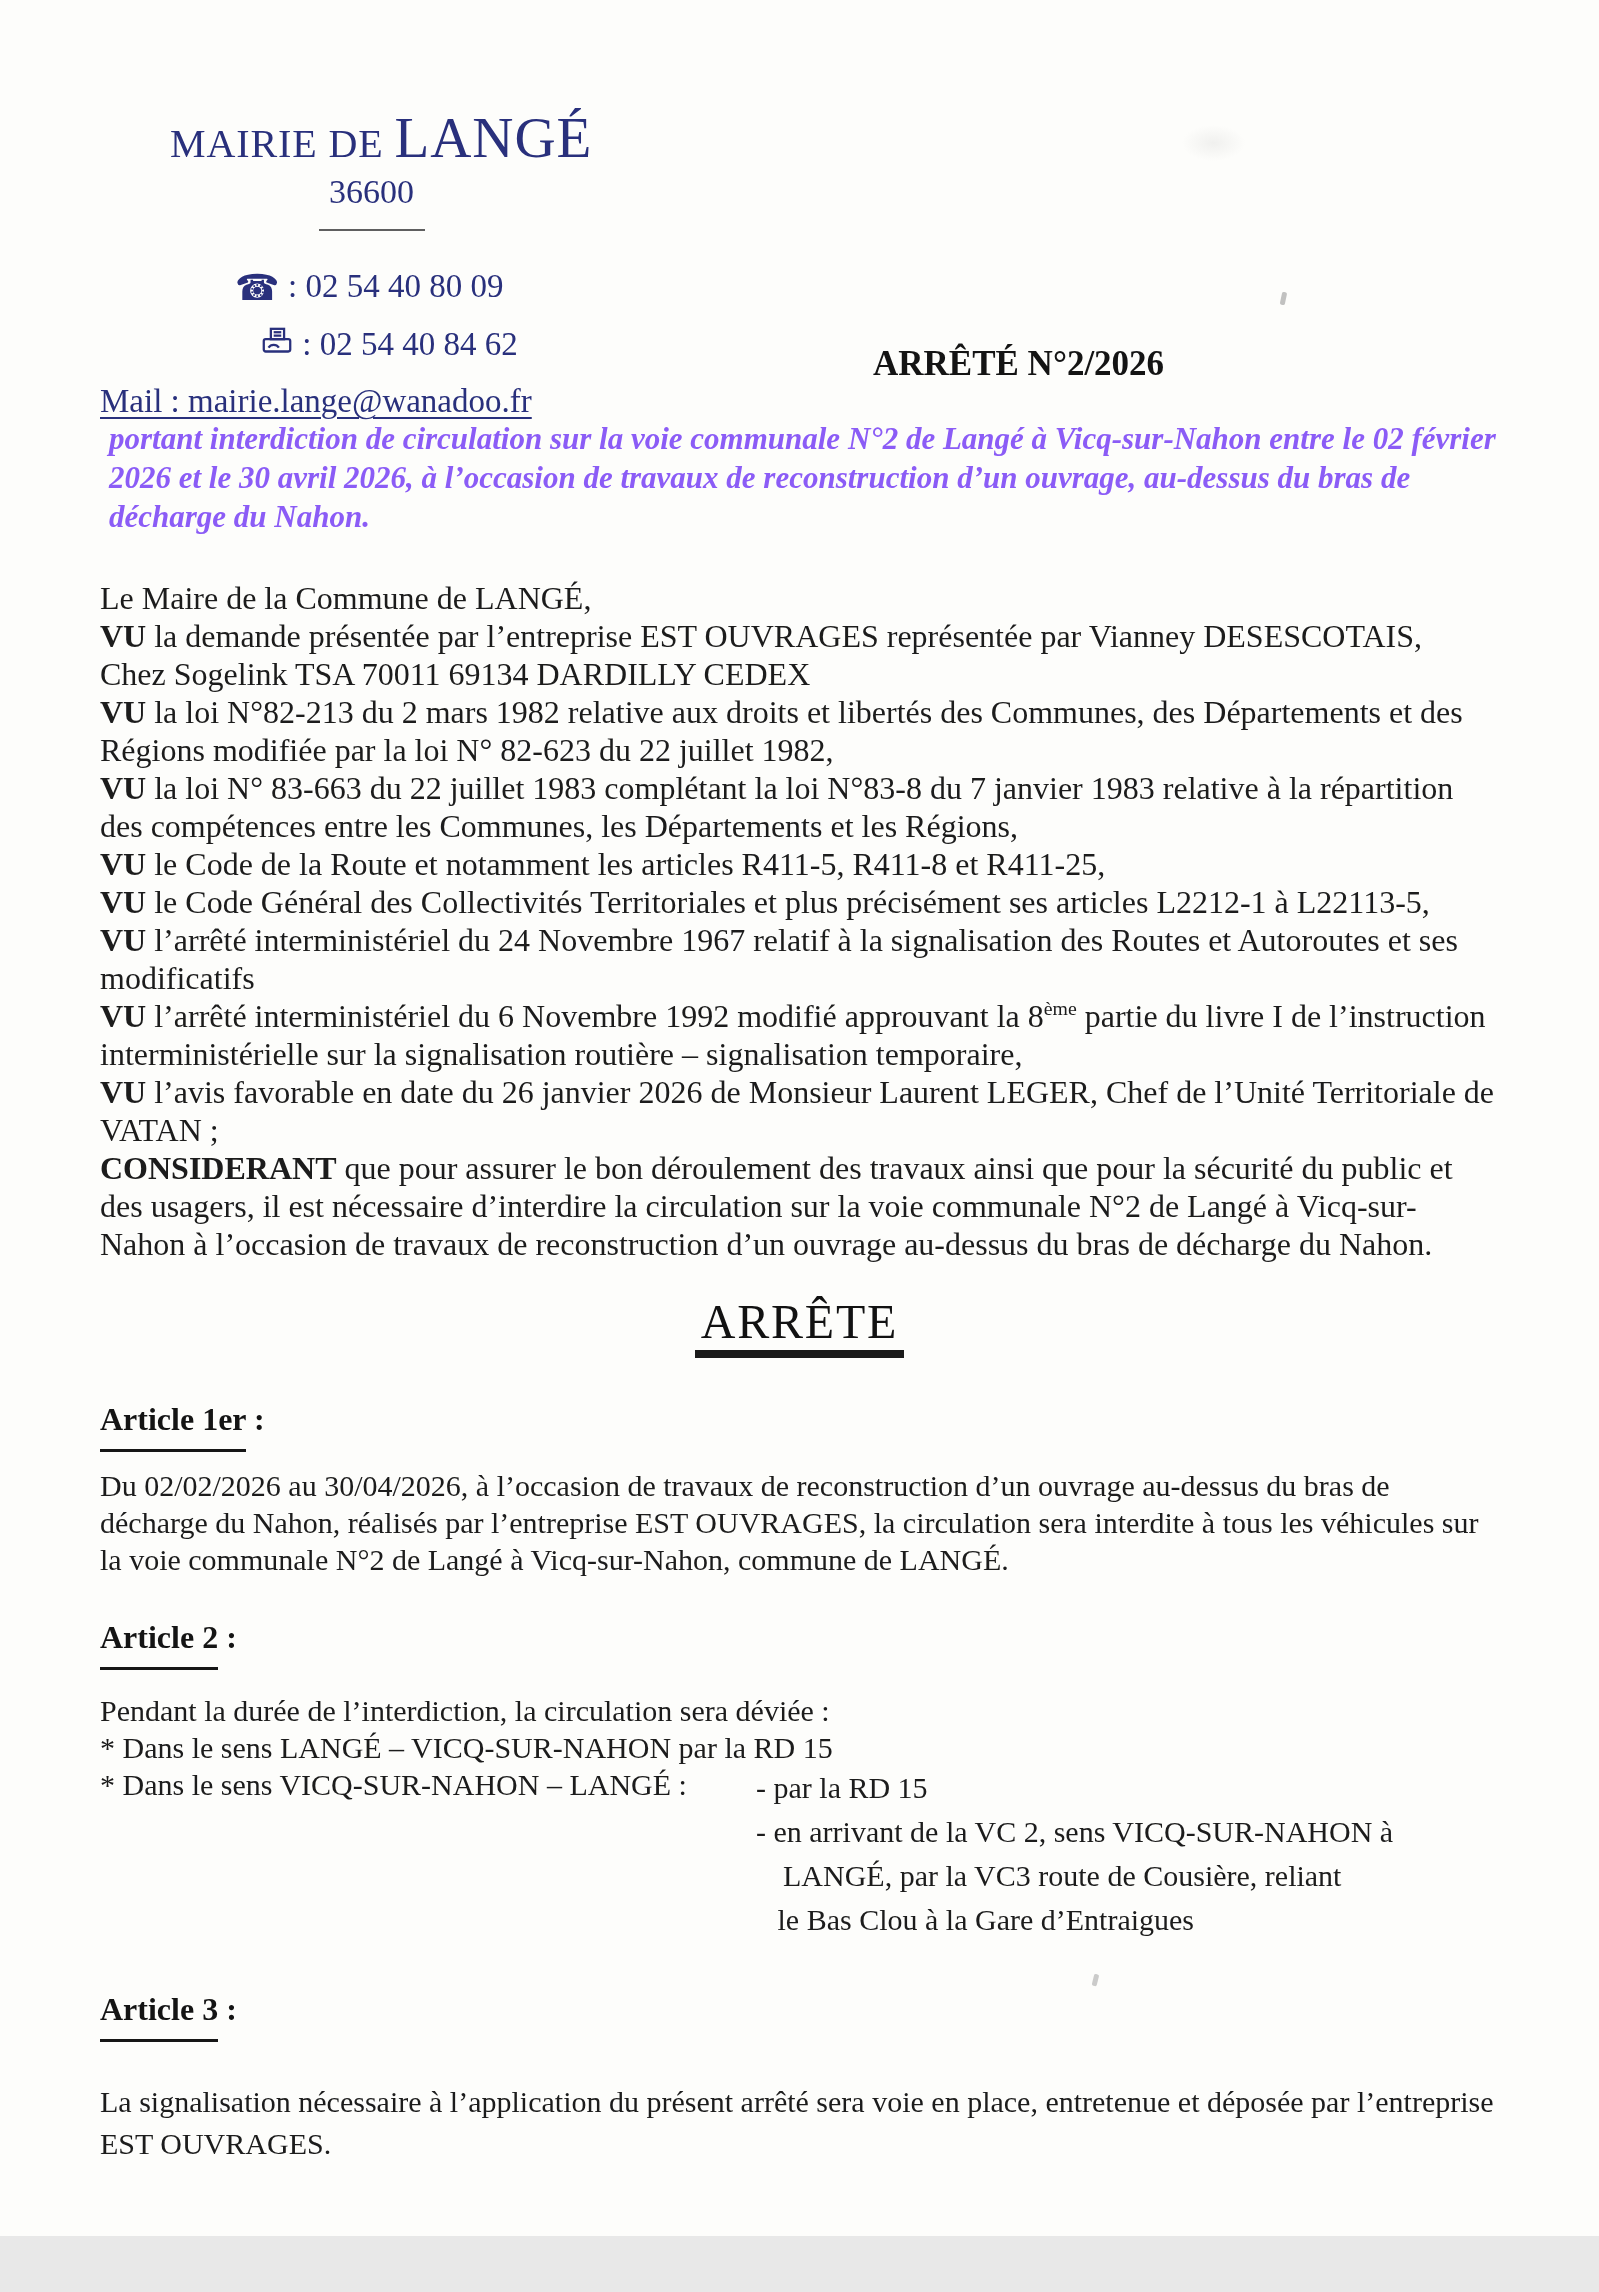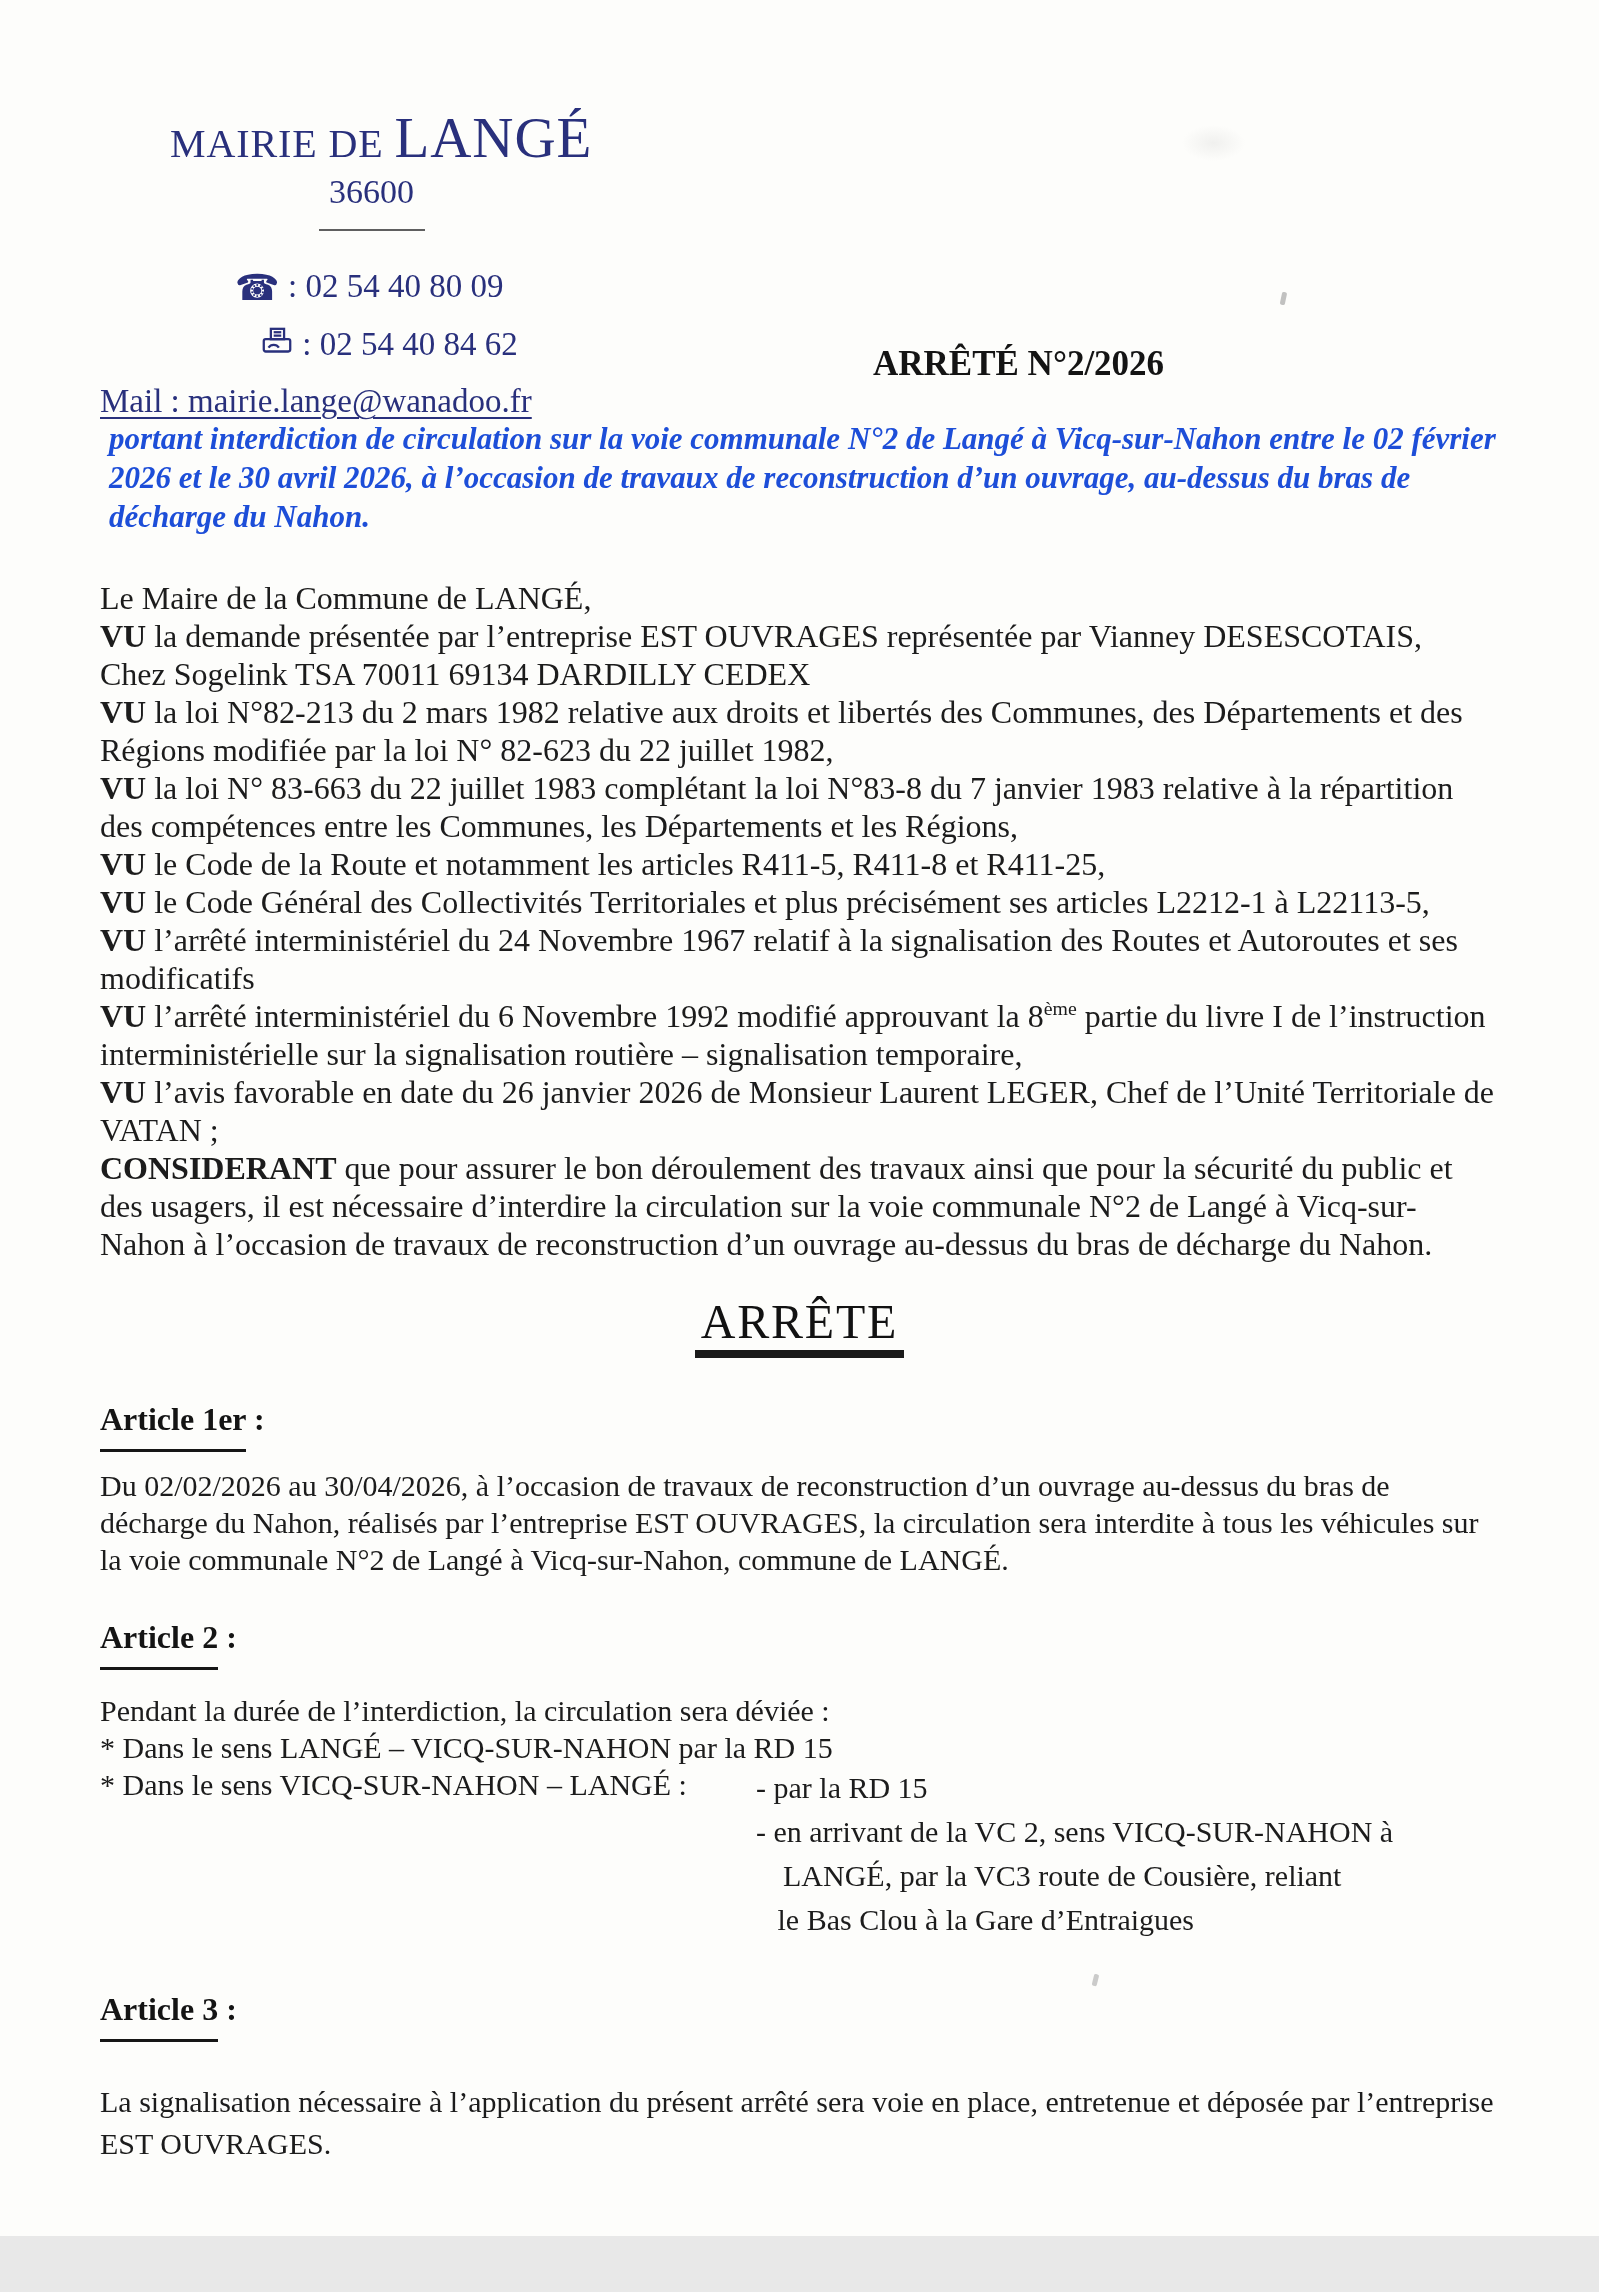--- a/index.html
+++ b/index.html
@@ -22,21 +22,21 @@
   .row-phone{left:235px; top:270px;}
   .row-fax{left:260px; top:326px;}
   .row-mail{left:100px; top:385px;font-family:Liberation Serif, serif;}
   .phone-glyph{font-family:"DejaVu Sans",sans-serif; font-size:36px; vertical-align:-2.7px;}
   .fax-svg{vertical-align:-5.4px;}
   .mail-underline{text-decoration:underline; text-decoration-thickness:2.2px; text-underline-offset:5.4px;}
   
   .decree-title{position:absolute; left:873px; top:344px; font-size:35px; font-weight:bold; color:#141414; white-space:nowrap;}
   
   .subject{position:absolute; left:109px; top:419px; width:1395px;
-    font-size:31px; line-height:39px; font-weight:bold; font-style:italic; color:#1d4ed8;}
+    font-size:31px; line-height:39px; font-weight:bold; font-style:italic; color:#8b5cf6;}
   
   .preamble{position:absolute; left:100px; top:579px; width:1399px; font-size:32px; line-height:38px;}
   .preamble p{margin:0; white-space:pre-wrap;}
   .preamble sup{font-size:0.62em; vertical-align:super; line-height:0;}
   
   .order-wrap{position:absolute; left:100px; top:1297px; width:1399px; text-align:center;}
   .order-word{display:inline-block; font-size:48px; font-weight:normal; letter-spacing:1.8px;
     border-bottom:8px solid #1a1a1a; padding:0 5.4px 2.7px; line-height:1.05; color:#121212;}
   
   .article-heading{position:absolute; left:100px; font-size:32px; font-weight:bold; color:#141414; white-space:nowrap;}

